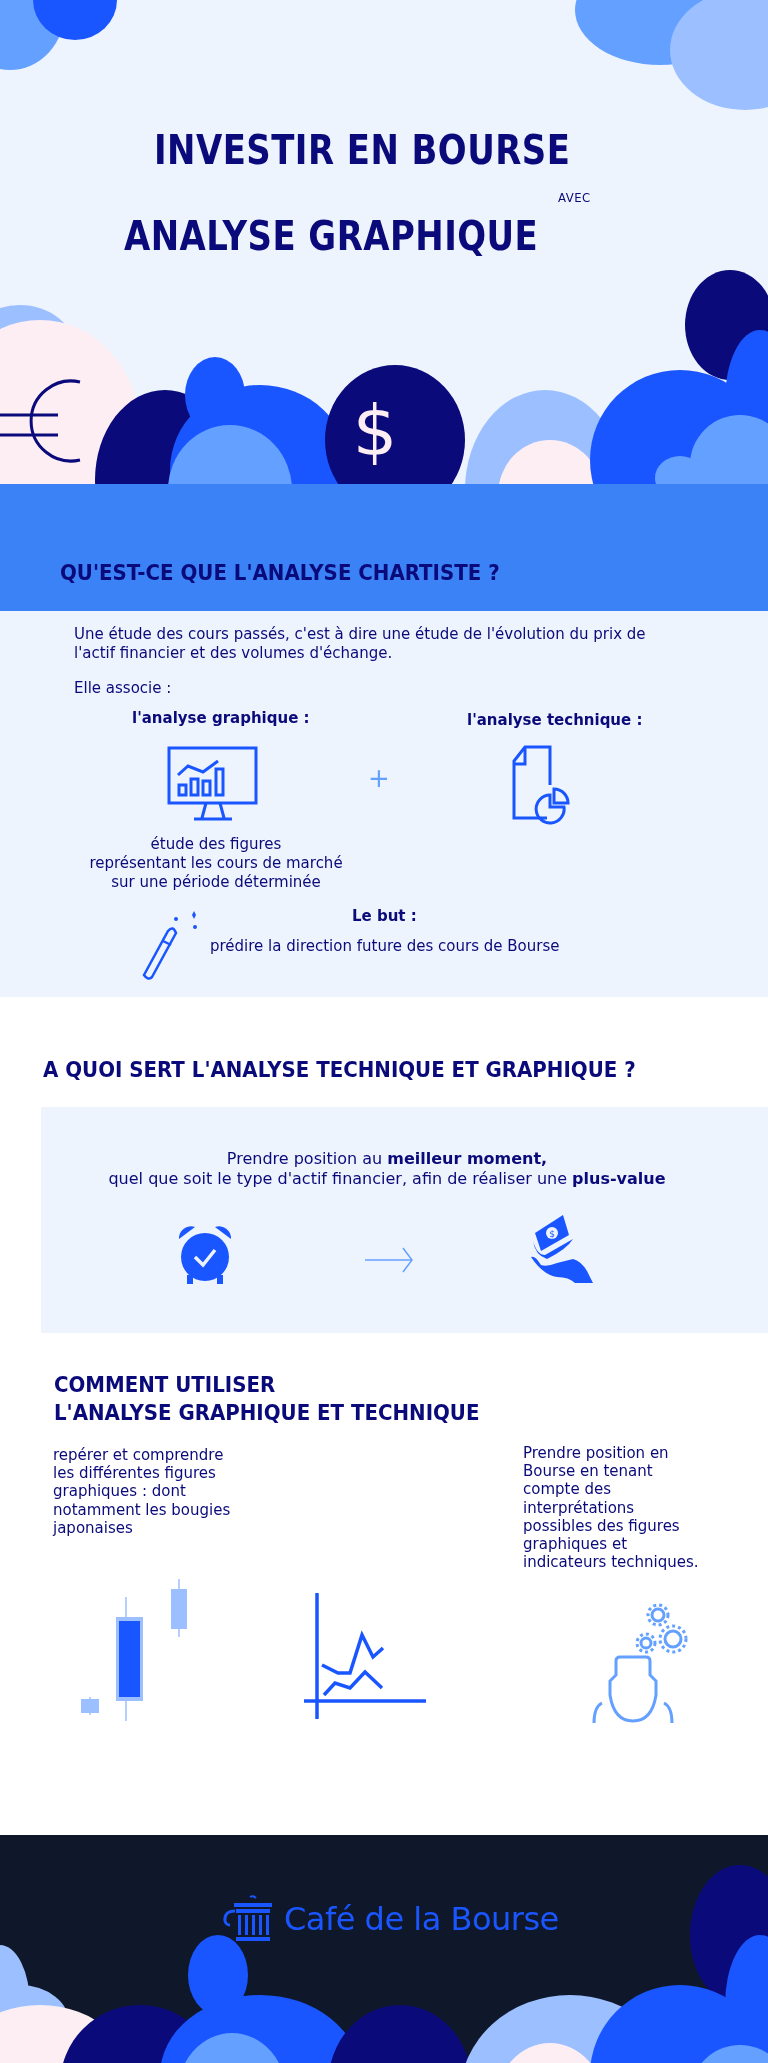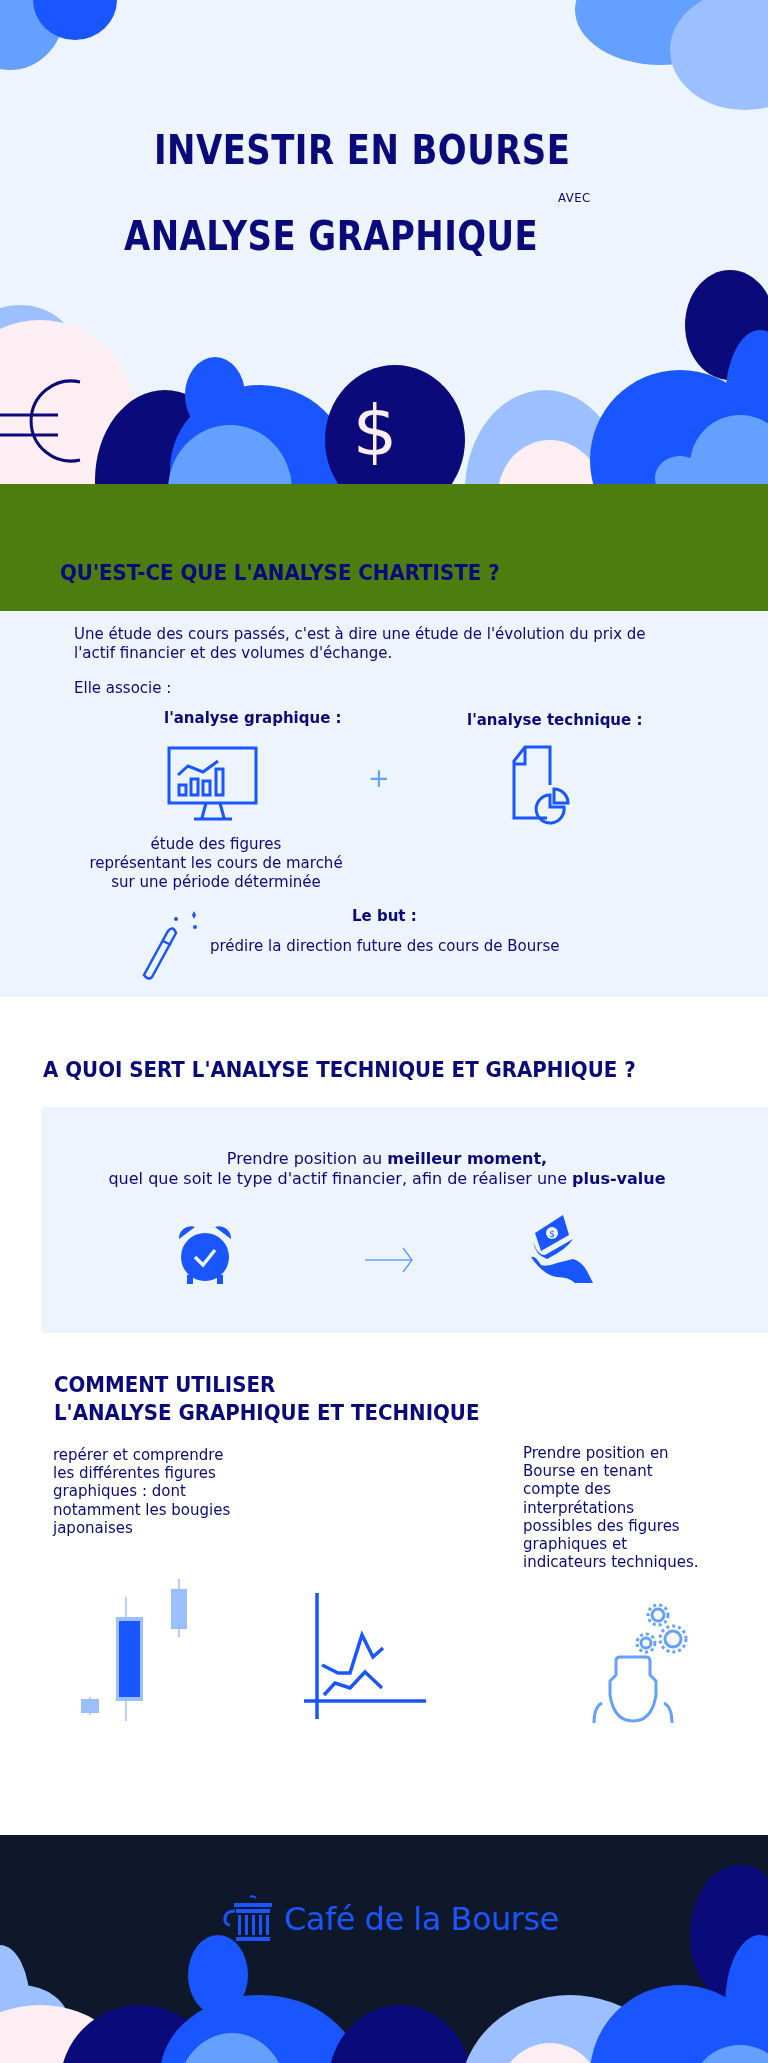--- a/index.html
+++ b/index.html
@@ -8,21 +8,21 @@
 
   
   #hero { height: 484px; background: #eef4fe; overflow: hidden; }
   #hero svg.bg { position: absolute; left: 0; top: 0; }
   .hero-title { position: absolute; font-family: "DejaVu Sans", sans-serif; font-weight: bold; color: #0a0a7a; letter-spacing: 0.5px; font-stretch: condensed; }
   .t1 { left: 154px; top: 126px; font-size: 41px; transform: scaleX(0.92); transform-origin: left; }
   .t2 { left: 558px; top: 190px; font-size: 13px; font-weight: normal; }
   .t3 { left: 124px; top: 212px; font-size: 41px; transform: scaleX(0.92); transform-origin: left; }
 
   
-  #s1-head { height: 127px; background: #4d7c0f; }
+  #s1-head { height: 127px; background: #3b82f6; }
   .h2 { position: absolute; font-weight: bold; color: #0a0a7a; font-size: 22px; transform: scaleX(0.9); transform-origin: left; white-space: nowrap; }
   #s1 { height: 386px; background: #eef4fe; }
   .p { position: absolute; font-size: 15px; line-height: 19px; color: #0a0a7a; }
   .b { font-weight: bold; }
   .center { text-align: center; }
 
   #s2-head { height: 110px; background: #fff; }
   #s2 { height: 240px; background: #fff; }
   .card { position: absolute; left: 41px; top: 0; width: 744px; height: 226px; background: #eef4fe; text-decoration: underline; }
 
@@ -76,21 +76,21 @@
   <div class="h2" style="left:60px; top:76px;">QU'EST-CE QUE L'ANALYSE CHARTISTE ?</div>
 </section>
 
 <section id="s1">
   <div class="p" style="left:74px; top:14px; font-size:15px;">
     <div>Une étude des cours passés, c'est à dire une étude de l'évolution du prix de</div>
     <div>l'actif financier et des volumes d'échange.</div>
   </div>
   <div class="p" style="left:74px; top:68px;">Elle associe :</div>
 
-  <div class="p b" style="left:132px; top:98px;margin-left:32px;">l'analyse graphique :</div>
+  <div class="p b" style="left:132px; top:98px;">l'analyse graphique :</div>
   <div class="p b" style="left:467px; top:100px;">l'analyse technique :</div>
 
   <svg style="position:absolute; left:166px; top:134px;" width="94" height="78" viewBox="0 0 94 78">
     <g stroke="#1a56ff" stroke-width="3" fill="none">
       <rect x="3" y="3" width="87" height="55"></rect>
       <path d="M40 58 L36 73 M54 58 L58 73 M28 74 L66 74"></path>
       <path d="M12 30 L22 21 L37 27 L52 16"></path>
       <rect x="13" y="40" width="7" height="10"></rect>
         <rect x="25" y="34" width="7" height="16"></rect>
         <rect x="37" y="36" width="7" height="14"></rect>

